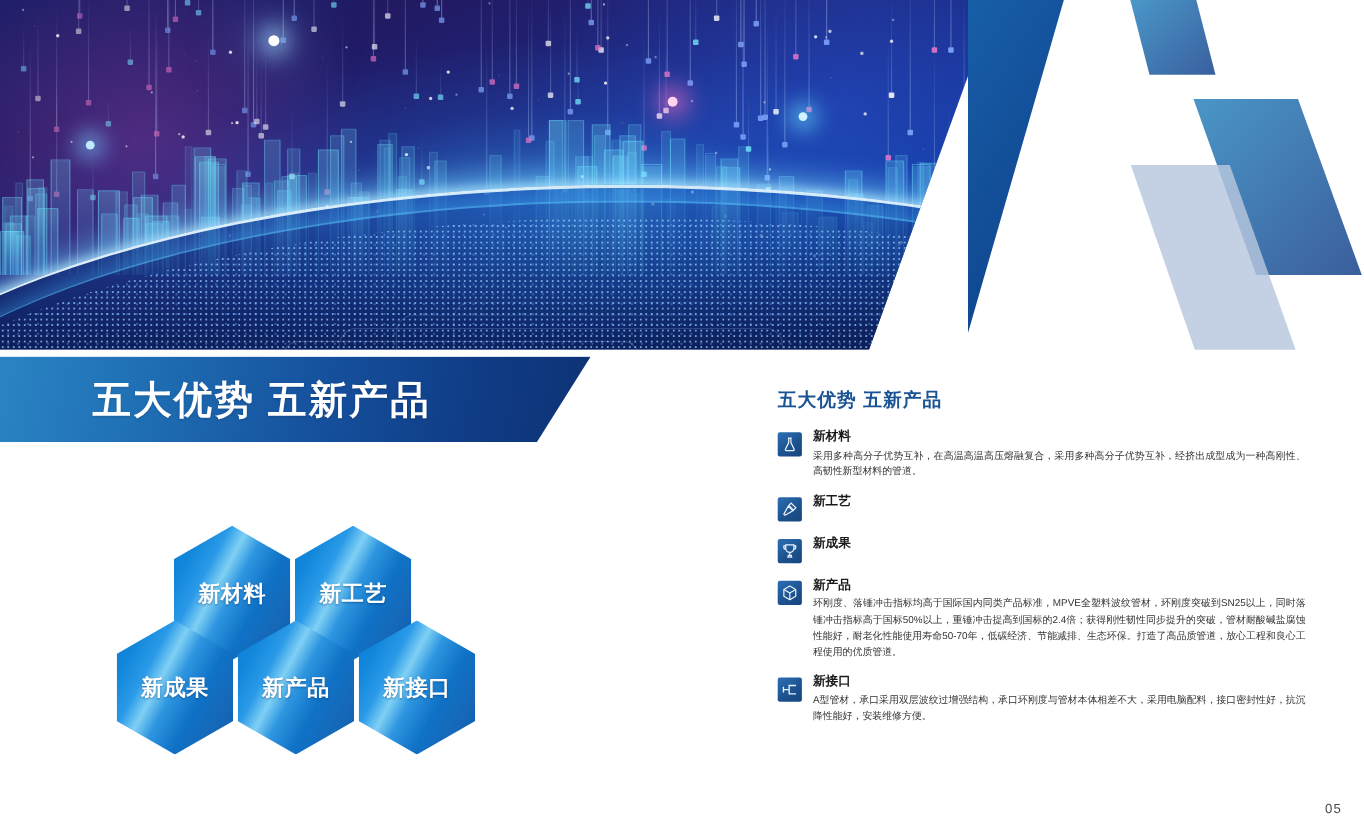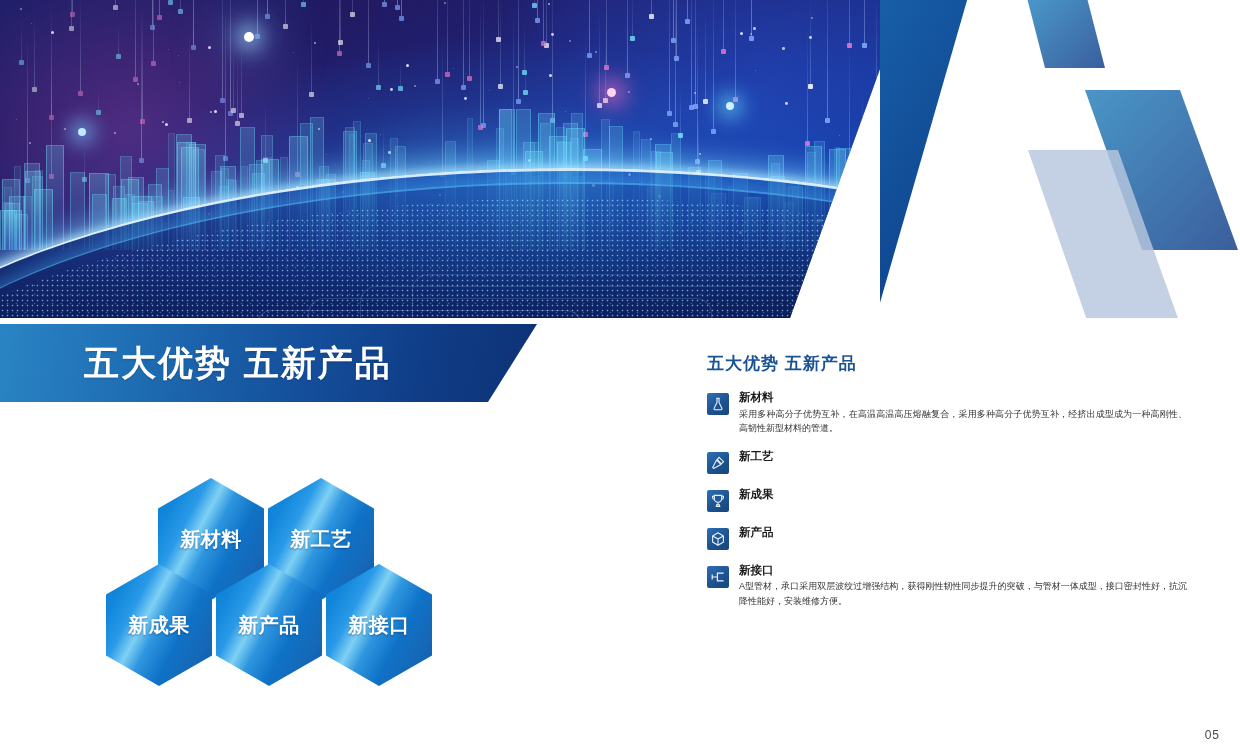--- a/index.html
+++ b/index.html
@@ -647,31 +647,32 @@
 
     <div class="feature">
       <span class="f-icon">
         <svg width="16" height="16" viewBox="0 0 16 16" fill="none" stroke="#eaf3fb" stroke-width="1.1" stroke-linejoin="round">
           <path d="M8 1.8l5.4 3.1v6.2L8 14.2 2.6 11.1V4.9z"></path>
           <path d="M2.6 4.9L8 8l5.4-3.1M8 8v6.2"></path>
         </svg>
       </span>
       <div class="f-body">
         <p class="f-title">新产品</p>
+        <p class="f-desc">环刚度、落锤冲击指标均高于国际国内同类产品标准，MPVE全塑料波纹管材，环刚度突破到SN25以上，同时落锤冲击指标高于国标50%以上，重锤冲击提高到国标的2.4倍；获得刚性韧性同步提升的突破，管材耐酸碱盐腐蚀性能好，耐老化性能使用寿命50-70年，低碳经济、节能减排、生态环保。打造了高品质管道，放心工程和良心工程使用的优质管道。</p>
       </div>
     </div>
 
     <div class="feature">
       <span class="f-icon">
         <svg width="16" height="16" viewBox="0 0 16 16" fill="none" stroke="#eaf3fb" stroke-width="1.2">
           <path d="M13.6 4.2H7.4v7.6h6.2"></path>
           <path d="M7.4 8H2.2M2.2 5.4v5.2"></path>
         </svg>
       </span>
       <div class="f-body">
         <p class="f-title">新接口</p>
-        <p class="f-desc">A型管材，承口采用双层波纹过增强结构，获得刚性韧性同步提升的突破，与管材一体成型，接口密封性好，抗沉降性能好，安装维修方便。</p>
+        <p class="f-desc">A型管材，承口采用双层波纹过增强结构，承口环刚度与管材本体相差不大，采用电脑配料，接口密封性好，抗沉降性能好，安装维修方便。</p>
       </div>
     </div>
   </div>
 
   <div class="pagenum">05</div>
 </div>
 
 </body></html>

